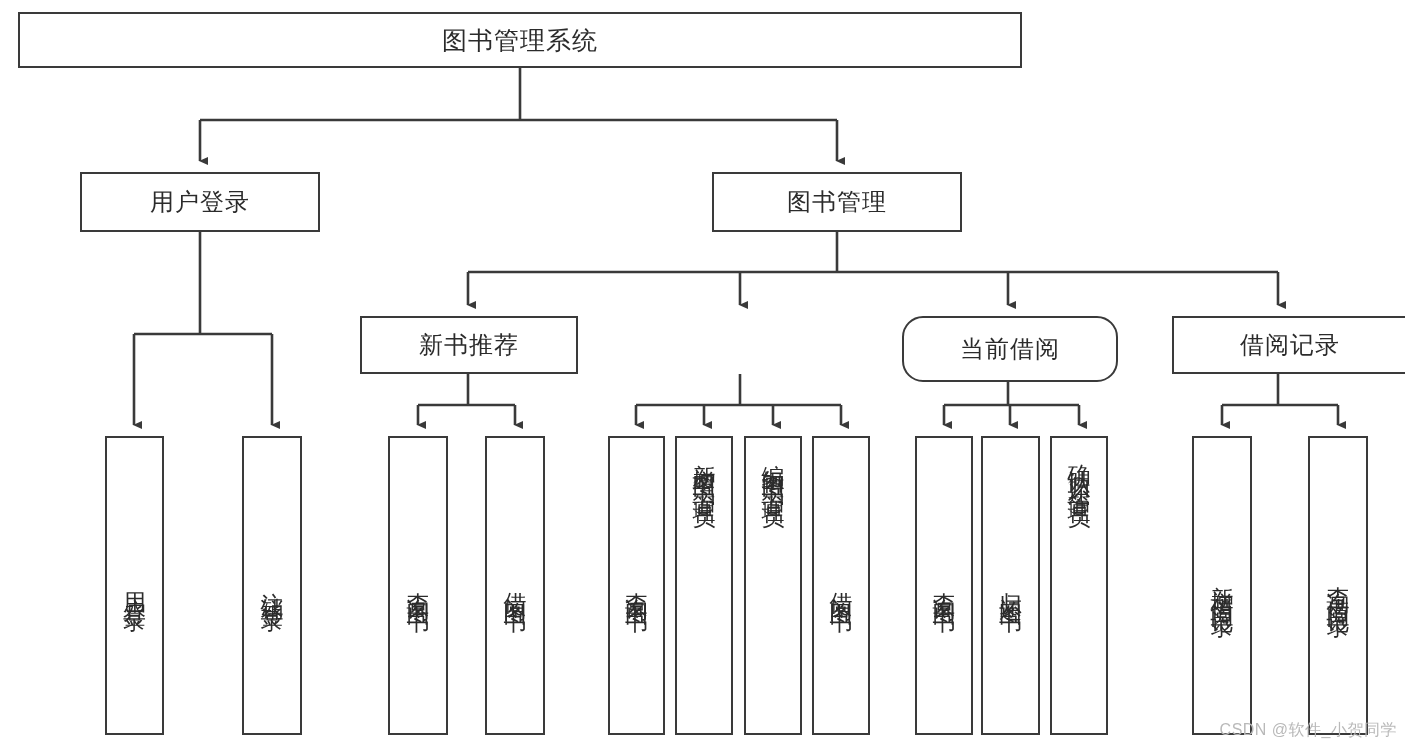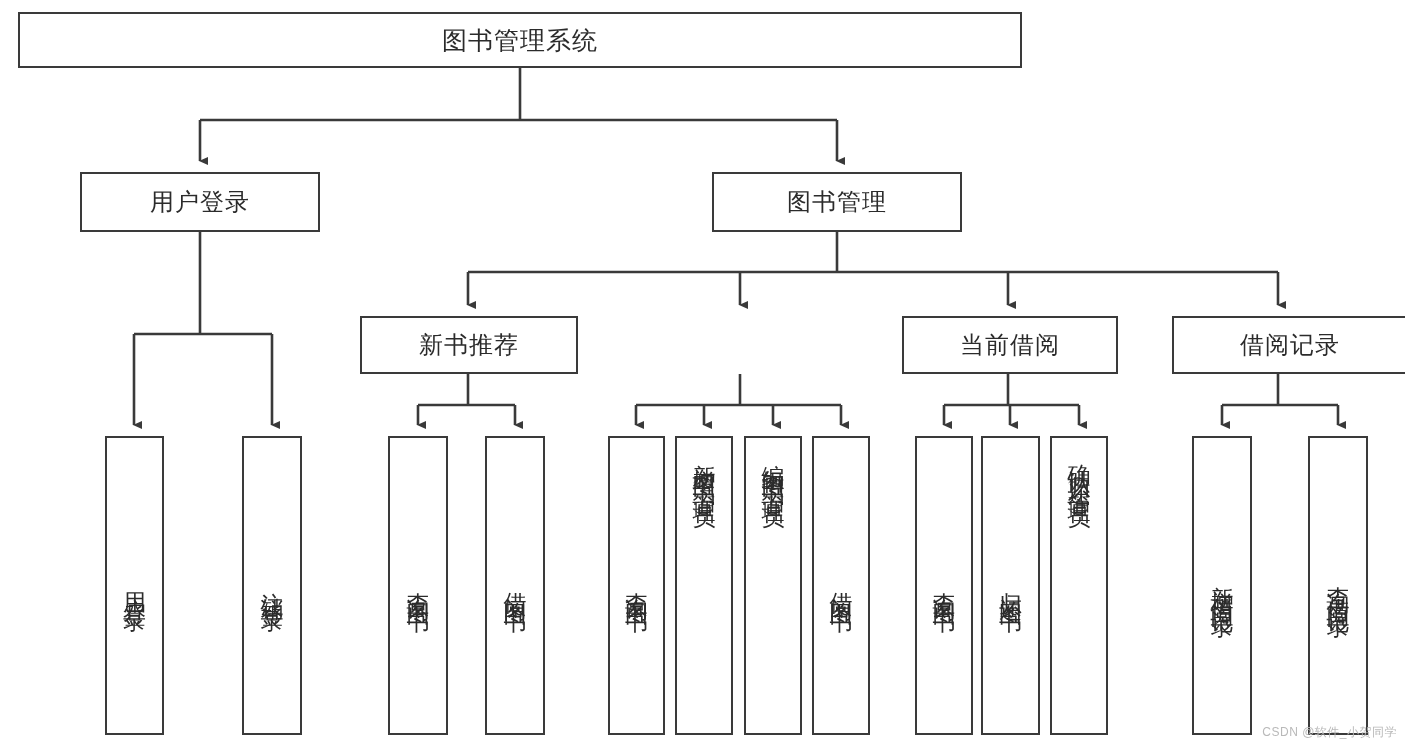--- a/index.html
+++ b/index.html
@@ -62,21 +62,21 @@
     white-space: nowrap;
   }
   .node.vertical.centered {
     align-items: center;
     padding-top: 0;
   }
   #watermark {
     position: absolute;
     right: 8px;
     bottom: 6px;
-    font-size: 12px;
+    font-size: 16px;
     color: #b9b9b9;
     z-index: 5;
     white-space: nowrap;
     letter-spacing: 0.5px;
   }
 </style>
 </head>
 <body>
 
 <div id="diagram-root">
@@ -131,21 +131,21 @@
   <div class="node horizontal" id="node-user-login" style="left: 80px; top: 172px; width: 240px; height: 60px;">
     <span class="node-label">用户登录</span>
   </div>
   <div class="node horizontal" id="node-new-book-recommend" style="left: 360px; top: 316px; width: 218px; height: 58px;">
     <span class="node-label">新书推荐</span>
   </div>
 
   <div class="node horizontal" id="node-book-manage" style="left: 712px; top: 172px; width: 250px; height: 60px;">
     <span class="node-label">图书管理</span>
   </div>
-  <div class="node horizontal" id="node-current-borrow" style="left: 902px; top: 316px; width: 216px; height: 58px;">
+  <div class="node horizontal" id="node-current-borrow" style="left: 902px; top: 316px; width: 216px; height: 66px; border-radius: 21px;">
     <span class="node-label">当前借阅</span>
   </div>
   <div class="node horizontal" id="node-borrow-record" style="left: 1172px; top: 316px; width: 236px; height: 58px;">
     <span class="node-label">借阅记录</span>
   </div>
 
   <div id="leaf-container">
       <div class="node vertical centered" id="leaf-user-login" style="left: 105px; top: 436px; width: 59px; height: 299px;">
         <span class="node-label">用户登录</span>
       </div>

